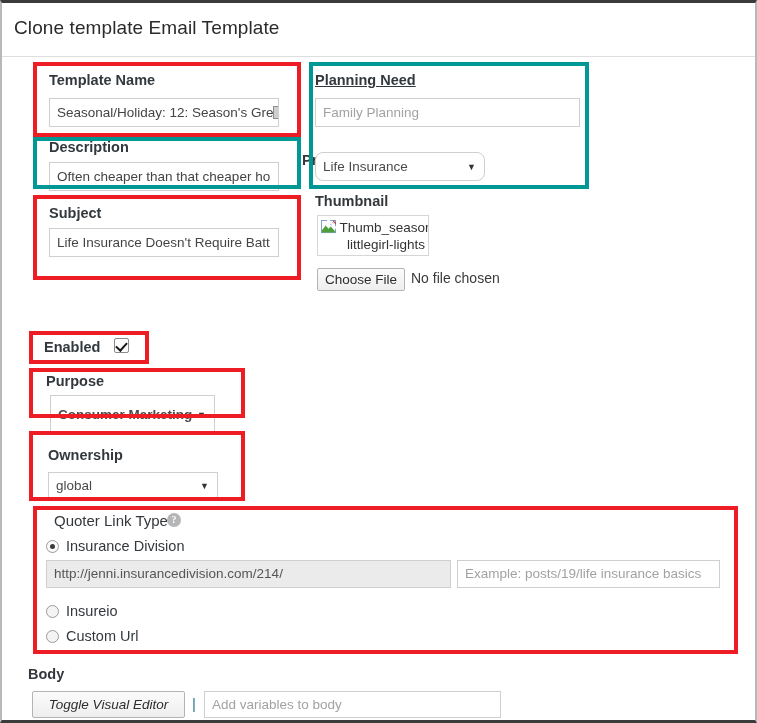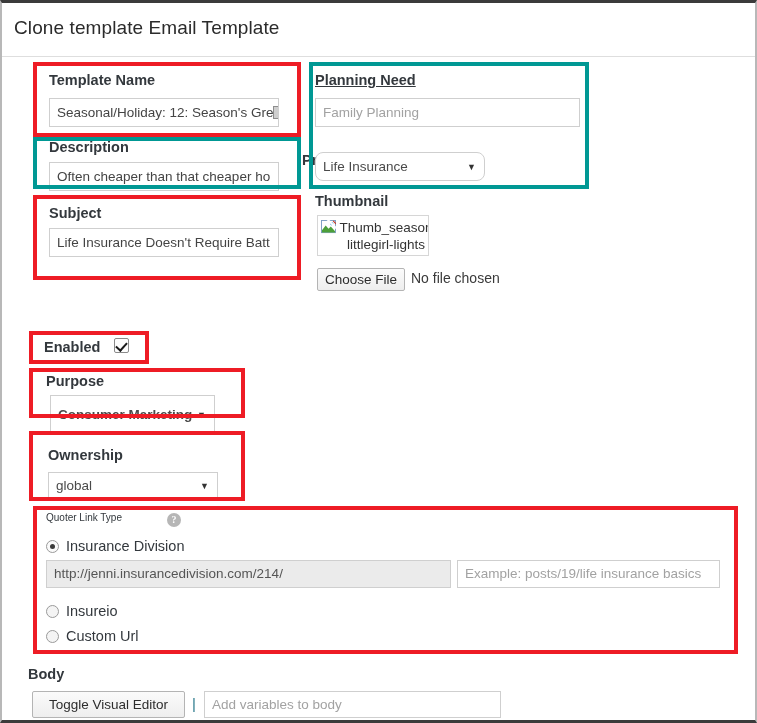--- a/index.html
+++ b/index.html
@@ -41,23 +41,24 @@
   
   .fld-label {
     position: absolute;
     font-size: 14.5px;
     font-weight: bold;
     color: #33383d;
     white-space: nowrap;
   }
   .plain-label {
     position: absolute;
-    font-size: 10px;
+    font-size: 15px;
     color: #33383d;
     white-space: nowrap;
+    margin-left: 8px;
   }
   .txtinput {
     position: absolute;
     background: #fff;
     border: 1px solid #cfcfcf;
     font-family: "Liberation Sans", sans-serif;
     font-size: 13.5px;
     color: #444;
     padding: 0 7px;
     line-height: 1;
@@ -299,21 +300,21 @@
   <div class="radio-row" style="left:44px; top:600px;">
     <span class="radio"></span>
     <span class="radio-label">Insureio</span>
   </div>
   <div class="radio-row" style="left:44px; top:625px;">
     <span class="radio"></span>
     <span class="radio-label">Custom Url</span>
   </div>
 
   <div class="fld-label" style="left:26px; top:663px;">Body</div>
-  <div class="btn" style="left:30px; top:688px; width:153px; height:27px;">Toggle Visual Editor</div>
+  <div class="btn" style="left:30px; top:688px; width:153px; height:27px;font-style:italic;">Toggle Visual Editor</div>
   <div class="pipe" style="left:190px; top:692px;">|</div>
   <div class="txtinput ph" style="left:202px; top:688px; width:297px; height:27px;">
     <span>Add variables to body</span>
   </div>
 
   <div class="anno red" style="left:31px;  top:59px;  width:268px; height:75px;"></div>
   <div class="anno teal" style="left:31px;  top:134px; width:268px; height:52px;"></div>
   <div class="anno red" style="left:31px;  top:192px; width:268px; height:85px;"></div>
   <div class="anno teal" style="left:307px; top:59px;  width:280px; height:127px;"></div>
   <div class="anno red" style="left:27px;  top:328px; width:120px; height:33px;"></div>

